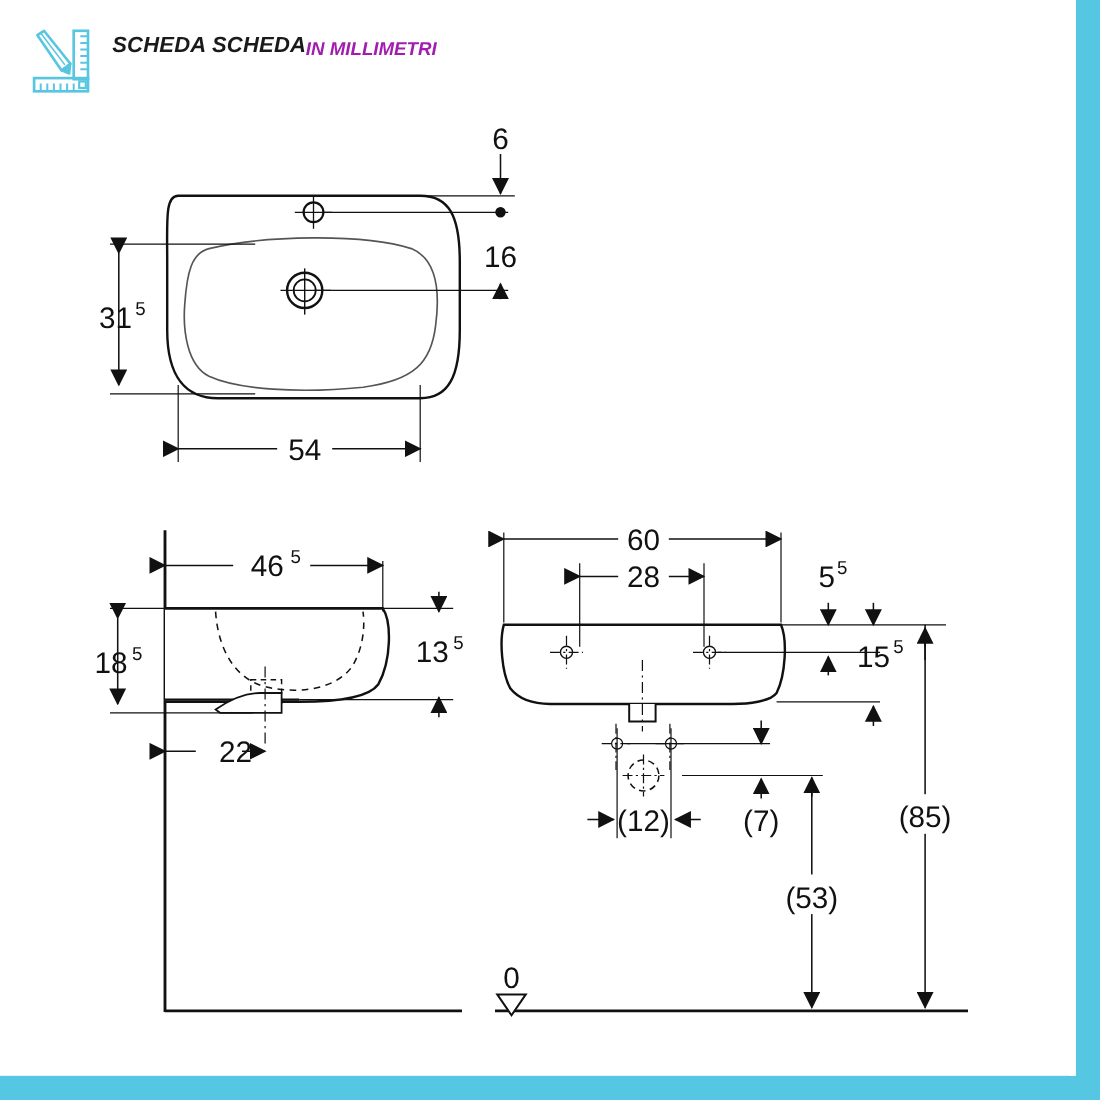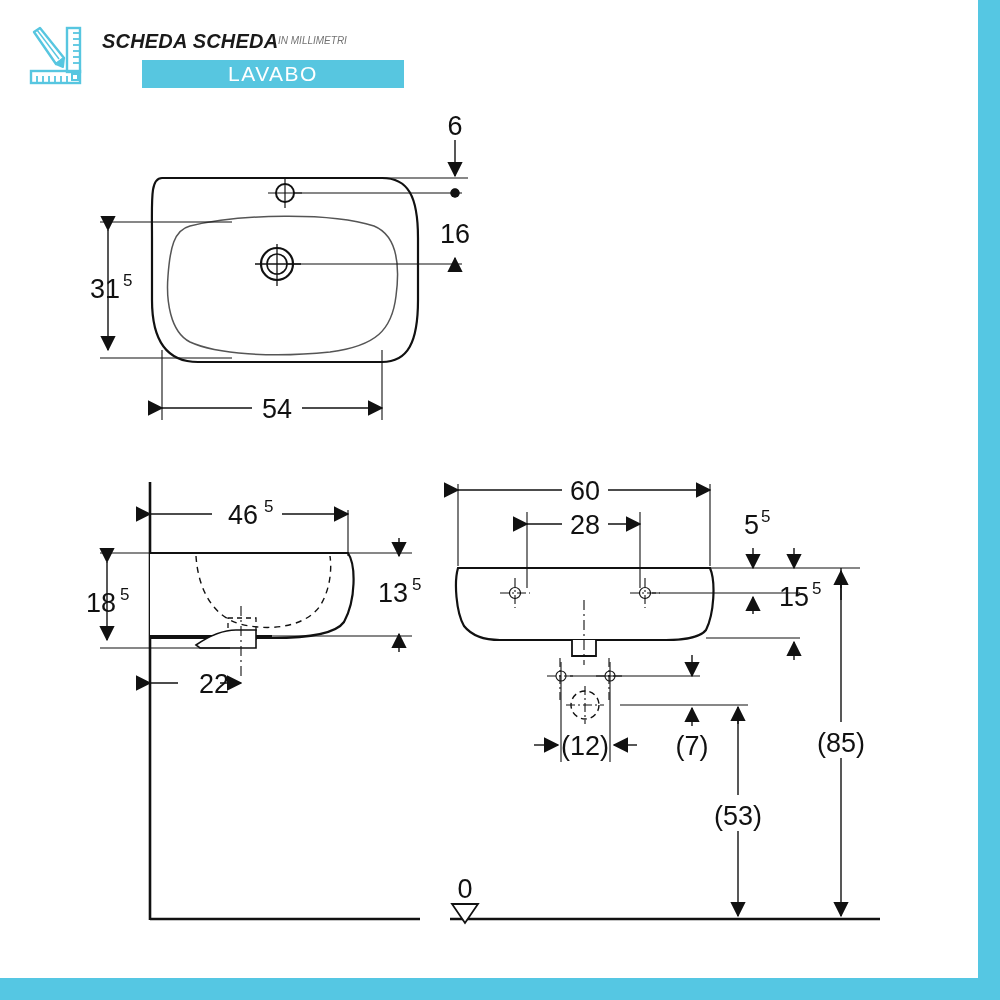--- a/index.html
+++ b/index.html
@@ -36,21 +36,21 @@
   .logo{
     position:absolute;left:0;top:0;width:64px;height:60px;
   }
   .hdr-title{
     position:absolute;left:76px;top:4px;
     font-size:20px;font-weight:bold;font-style:italic;
     letter-spacing:0.2px;color:#1a1a1a;white-space:nowrap;
   }
   .hdr-sub{
     position:absolute;left:252px;top:9px;
-    font-size:10px;font-style:italic;font-weight:400;color:#737373;white-space:nowrap;
+    font-size:17px;font-style:italic;font-weight:700;color:#a21caf;white-space:nowrap;
   }
   .hdr-band{
     position:absolute;left:116px;top:34px;width:262px;height:28px;
     background:#57c6e0;
   }
   .hdr-band span{
     display:block;text-align:center;line-height:28px;
     font-size:21px;color:#ffffff;letter-spacing:1.5px;
   }
 
@@ -99,23 +99,20 @@
       </g>
       <rect x="46" y="48" width="6" height="6" fill="none" stroke="#57c6e0" stroke-width="2"></rect>
 
       <path d="M8 6 L14 2 L38 32 L30 38 Z" fill="none" stroke="#57c6e0" stroke-width="2.4" stroke-linejoin="round"></path>
       <path d="M30 38 L38 32 L37 41 Z" fill="#57c6e0" stroke="#57c6e0" stroke-width="2" stroke-linejoin="round"></path>
       <line x1="11" y1="4" x2="33" y2="33" stroke="#57c6e0" stroke-width="1.4"></line>
     </svg>
 
     <div class="hdr-title">SCHEDA SCHEDA</div>
     <div class="hdr-sub">IN MILLIMETRI</div>
-    <div class="hdr-band">
-      <span>LAVABO</span>
-    </div>
   </div>
 
   <svg id="drawing" viewBox="0 0 1000 1000">
 
     <defs>
       <marker id="ar" viewBox="0 0 12 12" refX="11" refY="6" markerWidth="11" markerHeight="11" orient="auto">
         <path d="M0 0 L12 6 L0 12 z" fill="#111111"></path>
       </marker>
       <marker id="arS" viewBox="0 0 12 12" refX="11" refY="6" markerWidth="9" markerHeight="9" orient="auto">
         <path d="M0 0 L12 6 L0 12 z" fill="#111111"></path>

